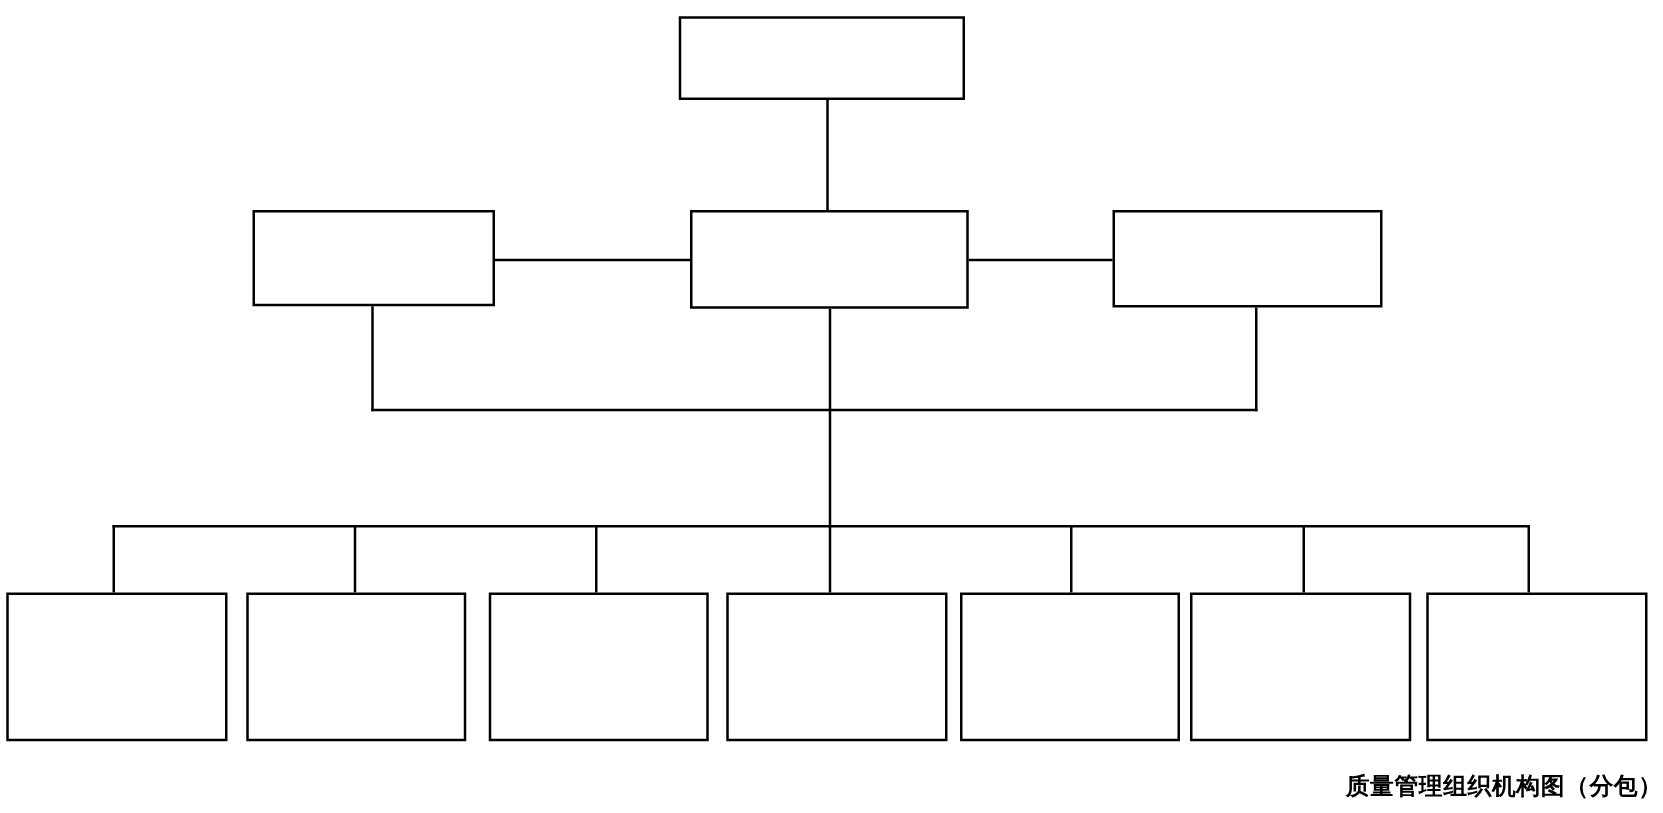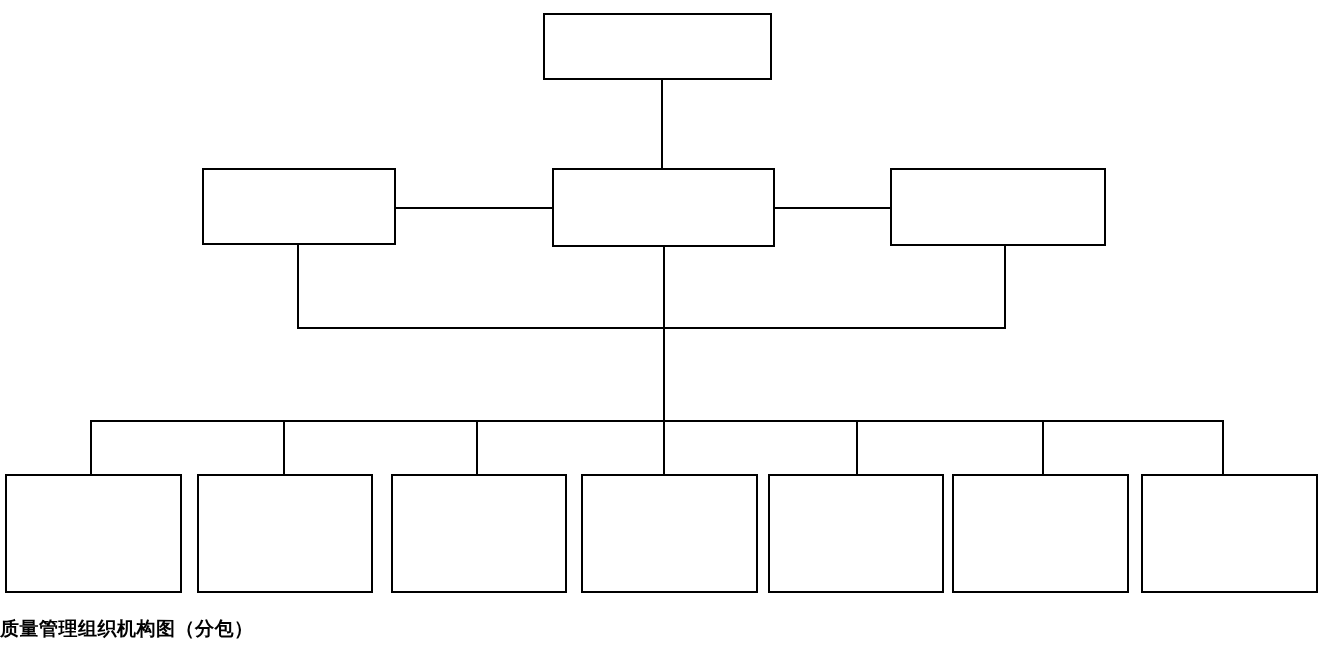--- a/index.html
+++ b/index.html
@@ -34,21 +34,21 @@
   .edge {
     position: absolute;
     background: #000000;
   }
   .edge-v { width: 2px; }
   .edge-h { height: 2px; }
   .caption {
     position: absolute;
     left: 0;
     width: 1330px;
-    text-align: left;
+    text-align: right;
     font-size: 19px;
     font-weight: bold;
     color: #000000;
     letter-spacing: 0.5px;
     font-family: "Liberation Serif", "DejaVu Serif", serif;
   }
 </style>
 </head>
 <body>
 

